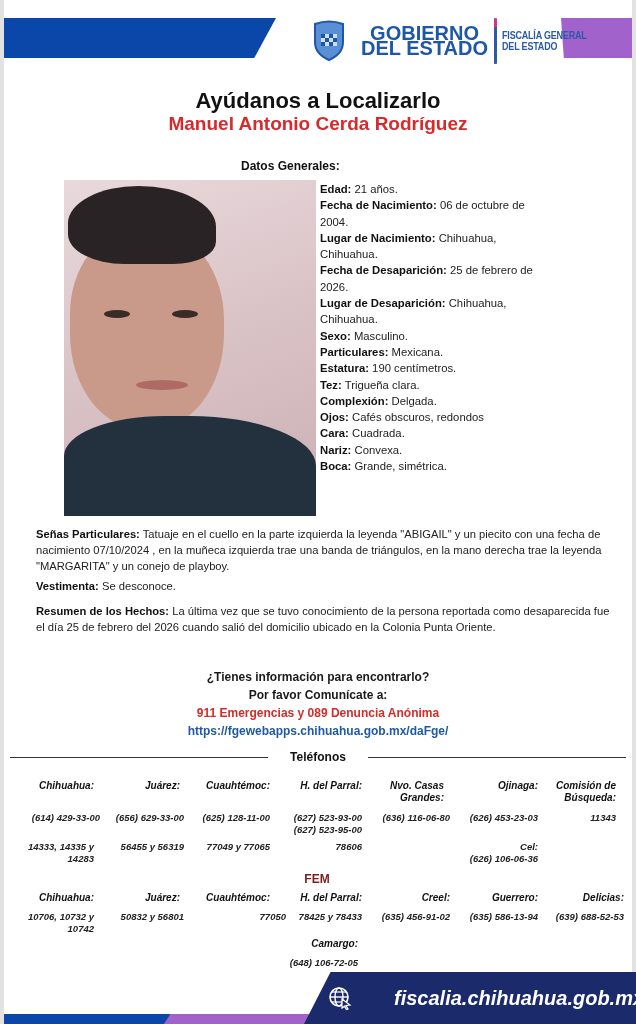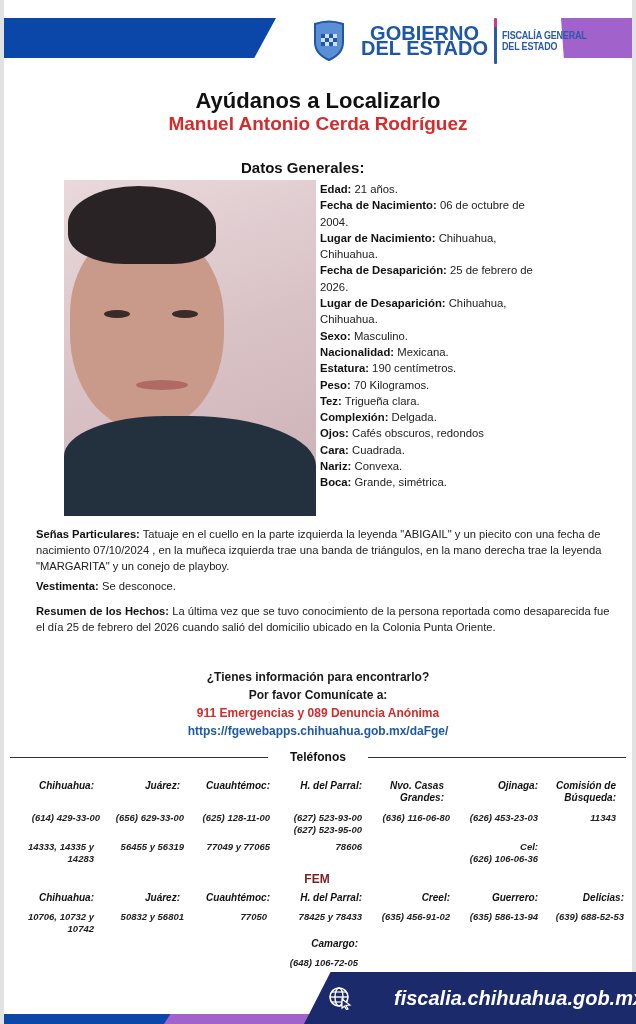--- a/index.html
+++ b/index.html
@@ -24,21 +24,21 @@
   .shield { width:36px; height:42px; }
   .gob {
     margin-left:14px; color:#1e56a8; font-weight:bold; font-size:20px; line-height:15px; text-align:center;
   }
   .vline { width:3px; height:46px; background:#2a5aa8; margin:0 5px 0 6px; border-radius:1px;
     background:linear-gradient(#d6367a 0 20%, #2a5aa8 20% 100%); }
   .fisc { color:#2a5aa8; font-size:9px; font-weight:bold; line-height:10px; letter-spacing:-0.2px; transform:scaleY(1.15); }
 
   .title { position:absolute; top:88px; left:0; width:636px; text-align:center; font-size:22px; font-weight:bold; color:#111; }
   .name { position:absolute; top:113px; left:0; width:636px; text-align:center; font-size:19px; font-weight:bold; color:#d72a2a; }
-  .datos-title { position:absolute; top:159px; left:241px; font-size:15px; font-weight:bold; color:#111; }
+  .datos-title { position:absolute; top:159px; left:241px; font-size:12px; font-weight:bold; color:#111; }
 
   .photo {
     position:absolute; left:64px; top:180px; width:252px; height:336px; overflow:hidden;
     background:linear-gradient(160deg,#e9d9dc 0%,#d9c2c6 50%,#cbb0b6 100%);
   }
   .photo .hair { position:absolute; left:4px; top:6px; width:148px; height:78px; background:#2a2326; border-radius:50% 55% 30% 40%; }
   .photo .face { position:absolute; left:6px; top:50px; width:154px; height:200px; background:#c99a8a; border-radius:42% 45% 48% 48%; }
   .photo .eye { position:absolute; top:130px; width:26px; height:8px; background:#3a2a28; border-radius:50%; }
   .photo .mouth { position:absolute; left:72px; top:200px; width:52px; height:10px; background:#b06a66; border-radius:50%; }
   .photo .shirt { position:absolute; left:0; top:236px; width:252px; height:100px; background:#23303e; border-radius:40% 50% 0 0; }
@@ -107,23 +107,22 @@
   <div class="shirt"></div>
 </div>
 
 <div class="fields">
   <div class="row"><b>Edad:</b><span> 21 años.</span></div>
   <div class="row"><b>Fecha de Nacimiento:</b><span> 06 de octubre de 2004.</span></div>
   <div class="row"><b>Lugar de Nacimiento:</b><span>  Chihuahua, Chihuahua.</span></div>
   <div class="row"><b>Fecha de Desaparición:</b><span>  25 de febrero de 2026.</span></div>
   <div class="row"><b>Lugar de Desaparición:</b><span> Chihuahua, Chihuahua.</span></div>
   <div class="row"><b>Sexo:</b><span> Masculino.</span></div>
-  <div class="row"><b>Nacionalidad:</b><span> Mexicana.</span></div>
+  <div class="row"><b>Particulares:</b><span> Mexicana.</span></div>
   <div class="row"><b>Estatura:</b><span> 190 centímetros.</span></div>
-  <div class="row"><b>Peso:</b><span> 70 Kilogramos.</span></div>
   <div class="row"><b>Tez:</b><span> Trigueña clara.</span></div>
   <div class="row"><b>Complexión:</b><span> Delgada.</span></div>
   <div class="row"><b>Ojos:</b><span> Cafés obscuros, redondos</span></div>
   <div class="row"><b>Cara:</b><span> Cuadrada.</span></div>
   <div class="row"><b>Nariz:</b><span> Convexa.</span></div>
   <div class="row"><b>Boca:</b><span> Grande, simétrica.</span></div>
 </div>
 
 <div class="para" style="top:526px"><b>Señas Particulares:</b><span>  Tatuaje en el cuello en la parte izquierda la leyenda "ABIGAIL" y un piecito con una fecha de nacimiento 07/10/2024 , en la muñeca izquierda trae una banda de triángulos, en la mano derecha trae la leyenda "MARGARITA" y un conejo de playboy.</span></div>
 <div class="para" style="top:578px"><b>Vestimenta:</b><span>  Se desconoce.</span></div>
@@ -170,21 +169,21 @@
 
 <div class="fem">FEM</div>
 
 <div class="tel h" style="left:14px;top:892px;width:80px">Chihuahua:</div>
 <div class="tel" style="left:14px;top:911px;width:80px">10706, 10732 y 10742</div>
 
 <div class="tel h" style="left:100px;top:892px;width:80px">Juárez:</div>
 <div class="tel" style="left:98px;top:911px;width:86px">50832 y 56801</div>
 
 <div class="tel h" style="left:184px;top:892px;width:86px">Cuauhtémoc:</div>
-<div class="tel" style="left:181px;top:911px;width:86px">77050</div>
+<div class="tel" style="left:200px;top:911px;width:86px">77050</div>
 
 <div class="tel h" style="left:276px;top:892px;width:86px">H. del Parral:</div>
 <div class="tel" style="left:276px;top:911px;width:86px">78425 y 78433</div>
 
 <div class="tel h" style="left:364px;top:892px;width:86px">Creel:</div>
 <div class="tel" style="left:364px;top:911px;width:86px">(635) 456-91-02</div>
 
 <div class="tel h" style="left:452px;top:892px;width:86px">Guerrero:</div>
 <div class="tel" style="left:452px;top:911px;width:86px">(635) 586-13-94</div>
 

